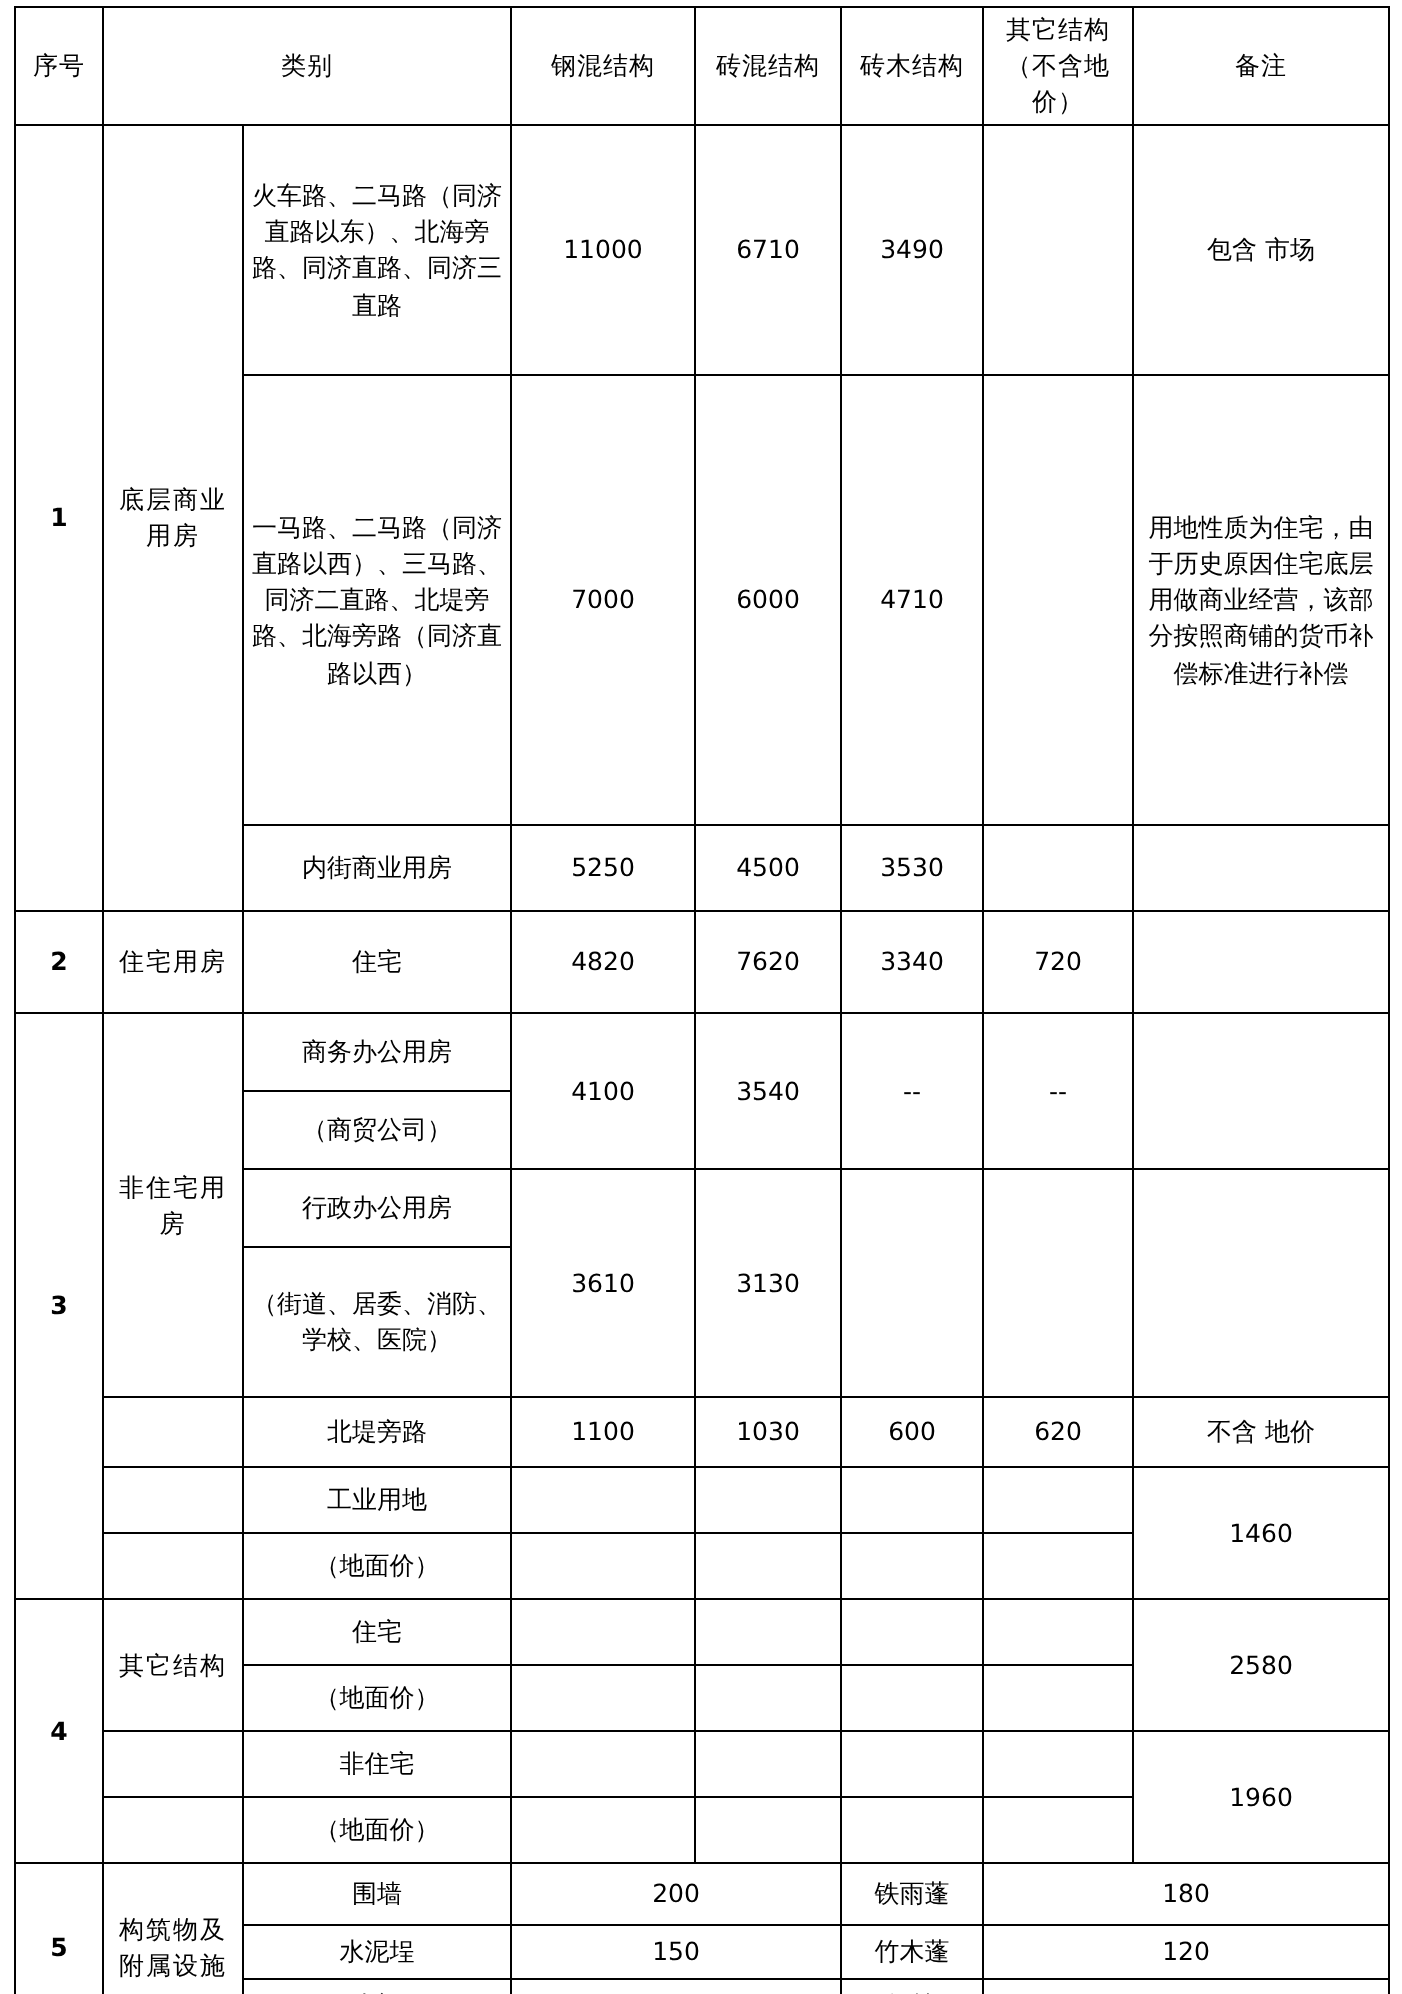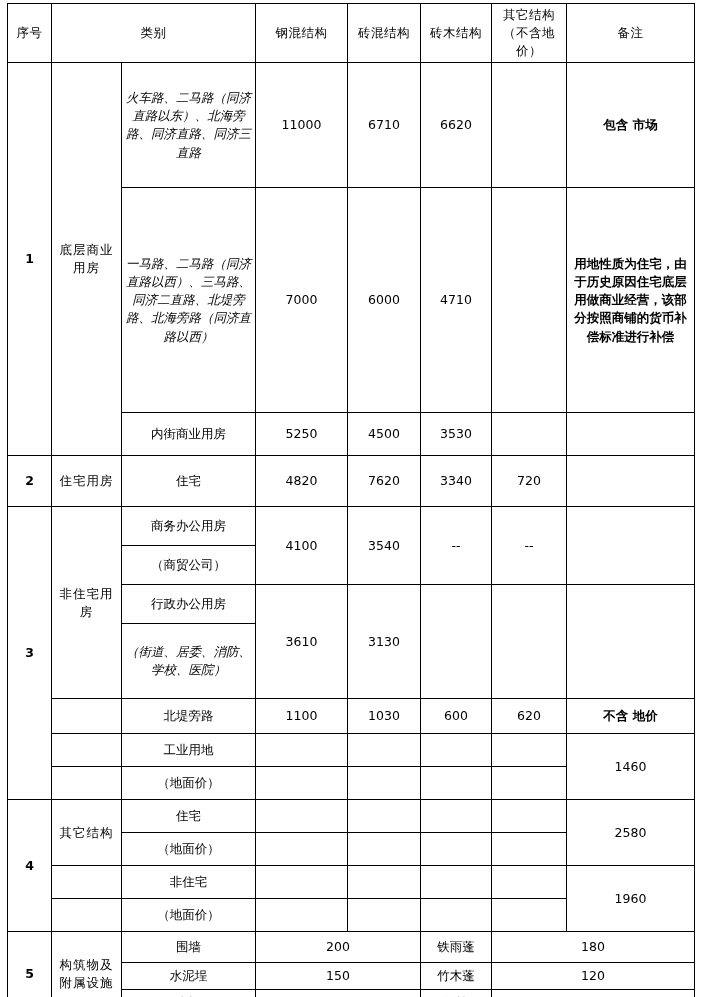--- a/index.html
+++ b/index.html
@@ -50,30 +50,28 @@
     line-height: 1.7;
   }
   .sub {
     font-size: 13px;
     line-height: 1.6;
   }
   .desc {
     font-size: 12.5px;
     line-height: 1.75;
     padding: 4px 8px;
-    font-style: italic;
   }
   .num {
     font-size: 13px;
   }
   .note {
     font-size: 12.5px;
     line-height: 1.75;
     padding: 4px 6px;
-    font-weight: bold;
   }
   .tight {
     line-height: 1.5;
   }
 </style>
 </head>
 <body>
 
 <div id="sheet">
   <table class="comp">
@@ -98,21 +96,21 @@
       <td class="hdr">其它结构（不含地价）</td>
       <td class="hdr">备注</td>
     </tr>
 
     <tr>
       <td rowspan="3" class="idx">1</td>
       <td rowspan="3" class="cat">底层商业用房</td>
       <td class="desc" style="height:120px">火车路、二马路（同济直路以东）、北海旁路、同济直路、同济三直路</td>
       <td class="num">11000</td>
       <td class="num">6710</td>
-      <td class="num">6620</td>
+      <td class="num">3490</td>
       <td class="num"></td>
       <td class="note">包含    市场</td>
     </tr>
 
     <tr>
       <td class="desc" style="height:220px">一马路、二马路（同济直路以西）、三马路、同济二直路、北堤旁路、北海旁路（同济直路以西）</td>
       <td class="num">7000</td>
       <td class="num">6000</td>
       <td class="num">4710</td>
       <td class="num"></td>

